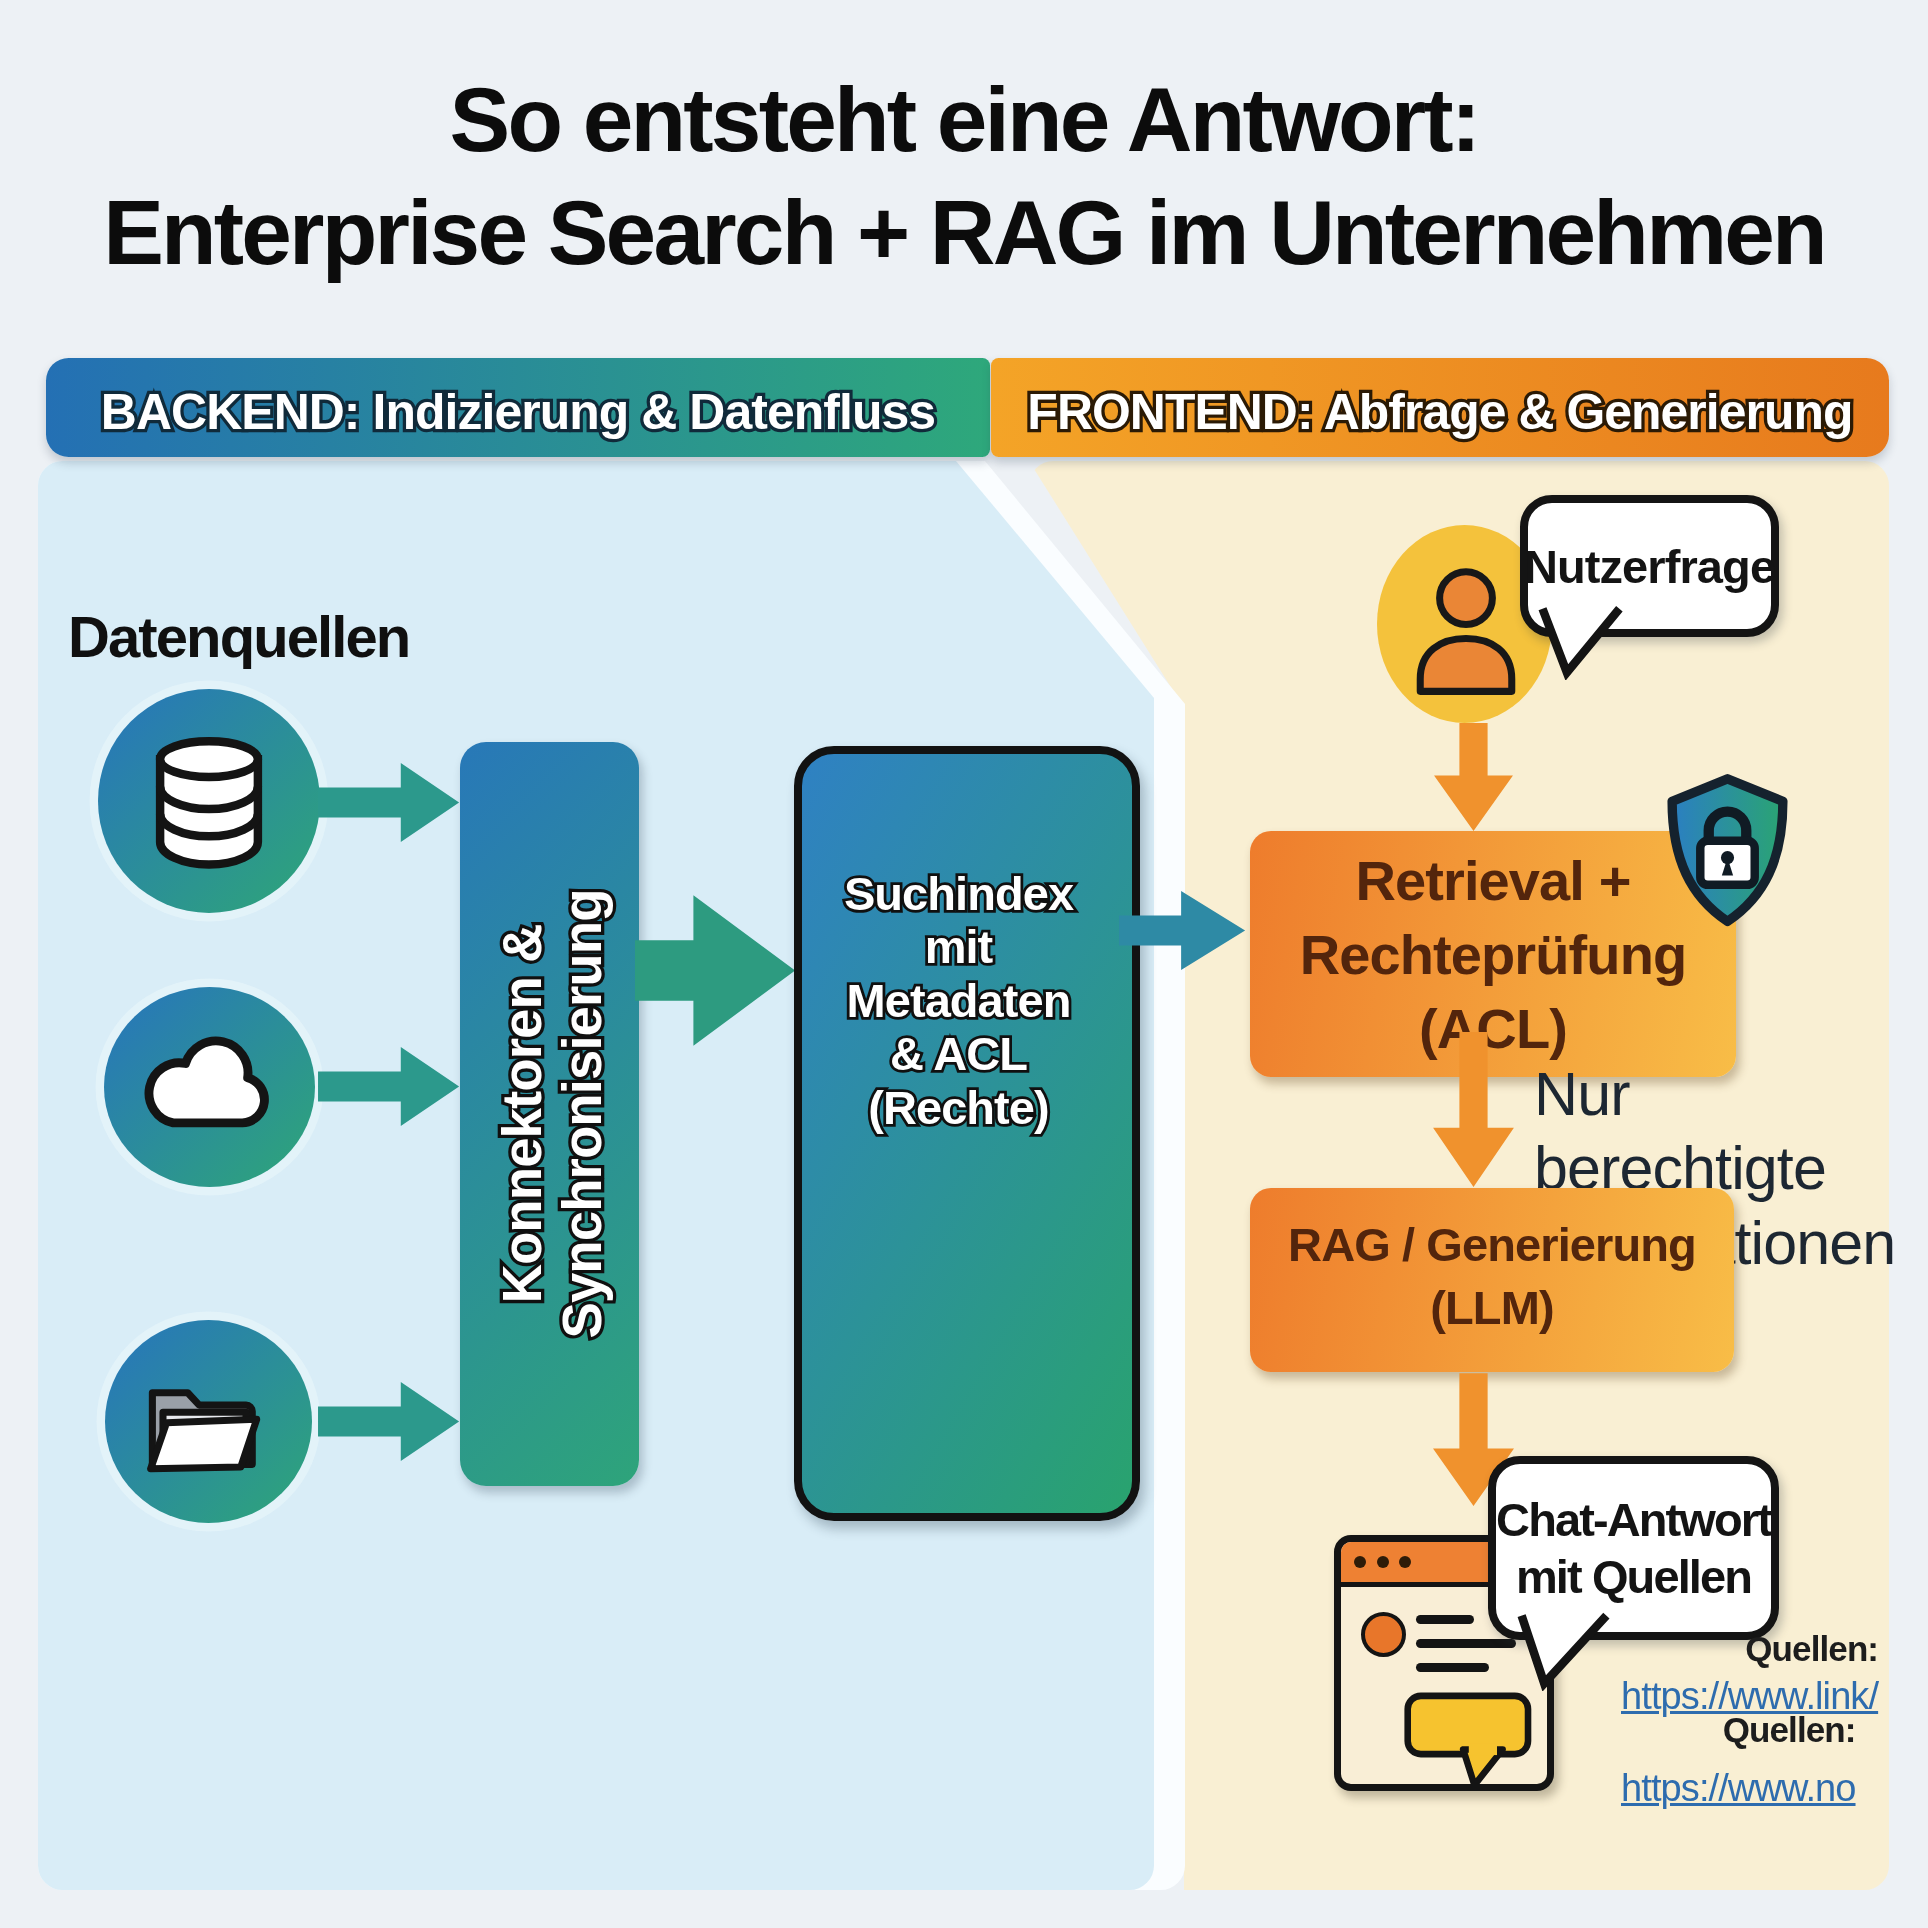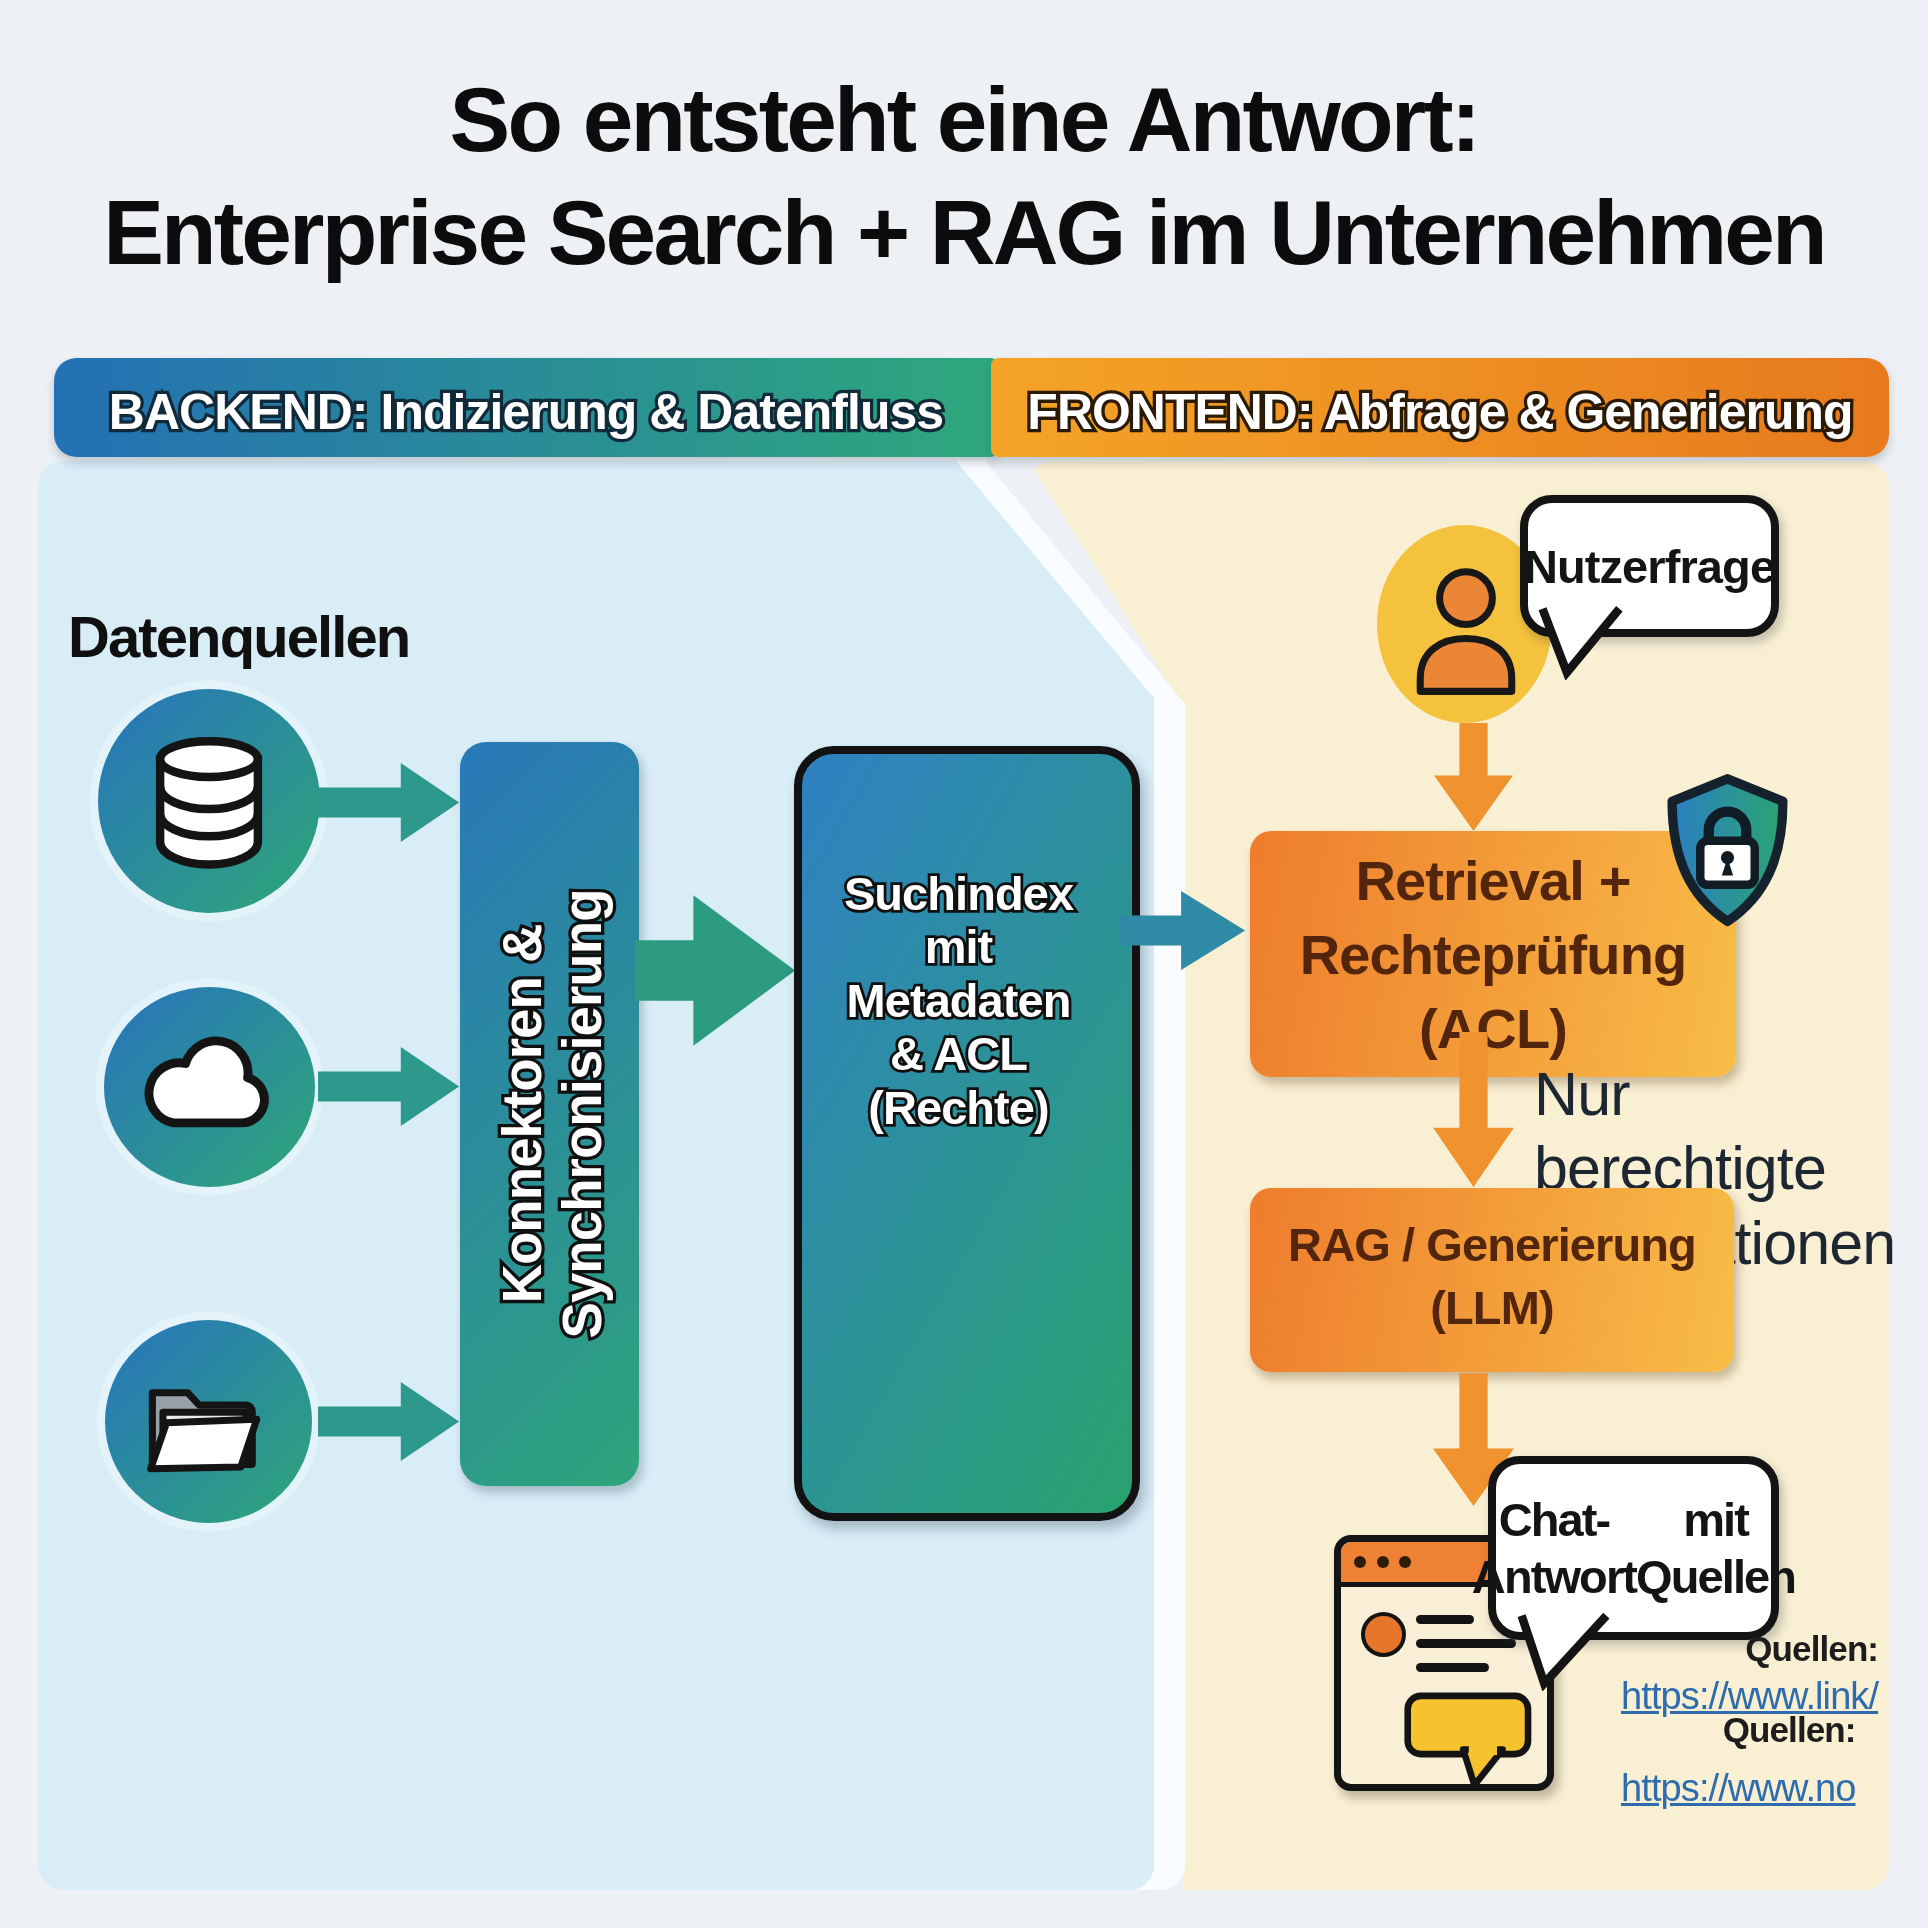--- a/index.html
+++ b/index.html
@@ -33,21 +33,21 @@
   <div class="abs title-line" style="top:185px;">Enterprise Search + RAG im Unternehmen</div>
   <div class="abs title-line" style="top:72px;">So entsteht eine Antwort:</div>
 
   <div class="panel" style="left:1029px;top:461px;width:860px;height:1429px;background:#f9efd3;border-radius:24.5px;
               clip-path:polygon(0px 0px,860px 0px,860px 1429px,155px 1429px,155px 247px);"></div>
   <div class="panel" style="left:38px;top:461px;width:1147px;height:1429px;background:#fafdff;border-radius:24.5px;
               clip-path:polygon(0px 0px,947px 0px,1147px 243px,1147px 1429px,0px 1429px);"></div>
   <div class="panel" style="left:38px;top:461px;width:1116px;height:1429px;background:#d9edf7;border-radius:24.5px;
               clip-path:polygon(0px 0px,918px 0px,1116px 237px,1116px 1429px,0px 1429px);"></div>
 
-  <div class="banner" style="left:54px;width:944px;border-radius:22.6px 7.5px 7.5px 22.6px;background:linear-gradient(90deg,#2470b4 0%,#2ea87b 100%);">
+  <div class="banner" style="left:46px;width:944px;border-radius:22.6px 7.5px 7.5px 22.6px;background:linear-gradient(90deg,#2470b4 0%,#2ea87b 100%);">
     <svg width="944" height="99" viewBox="0 0 1002 105">
       <text x="501" y="57" text-anchor="middle" dominant-baseline="central" font-size="53" font-weight="bold" fill="#ffffff" stroke="#102a3a" stroke-width="7" paint-order="stroke" style="letter-spacing:-1px">BACKEND: Indizierung &amp; Datenfluss</text>
     </svg>
   </div>
   <div class="banner" style="left:991px;width:898px;border-radius:7.5px 22.6px 22.6px 7.5px;background:linear-gradient(90deg,#f4a427 0%,#e77a1d 100%);">
     <svg width="898" height="99" viewBox="0 0 954 105">
       <text x="477" y="57" text-anchor="middle" dominant-baseline="central" font-size="53" font-weight="bold" fill="#ffffff" stroke="#2b1a05" stroke-width="7" paint-order="stroke" style="letter-spacing:-1px">FRONTEND: Abfrage &amp; Generierung</text>
     </svg>
   </div>
 
@@ -186,21 +186,21 @@
     <div class="bline" style="left:75px;top:97px;width:100px;"></div>
     <div class="bline" style="left:75px;top:121px;width:73px;"></div>
     <svg style="position:absolute;left:62px;top:149px;" width="141" height="99" viewBox="0 0 150 105">
       <rect x="5" y="5" width="128" height="62" rx="14" fill="#f6c32f" stroke="#141414" stroke-width="7"></rect>
       <path d="M64,62 L106,62 L76,100 Z" fill="#f6c32f" stroke="#141414" stroke-width="7" stroke-linejoin="round"></path>
       <rect x="70" y="56" width="30" height="12" fill="#f6c32f"></rect>
     </svg>
   </div>
 
   <div class="bubble" style="left:1488px;top:1456px;width:275px;height:168px;box-sizing:content-box;
-       padding-top:0;display:flex;flex-direction:row;align-items:center;justify-content:center;
+       padding-top:0;display:flex;flex-direction:column;align-items:center;justify-content:center;
        font-size:47px;font-weight:600;letter-spacing:-1.9px;line-height:1.22;">
     <div>Chat-Antwort</div>
     <div>mit Quellen</div>
   </div>
   <svg class="abs" style="left:1512px;top:1610px;" width="104" height="81" viewBox="0 0 110 86">
     <path d="M10,6 L34,78 L100,6" fill="#ffffff" stroke="#141414" stroke-width="9"></path>
   </svg>
 
   <div class="abs" style="left:1621px;top:1629px;">
     <div class="srcLabel">Quellen:</div>

